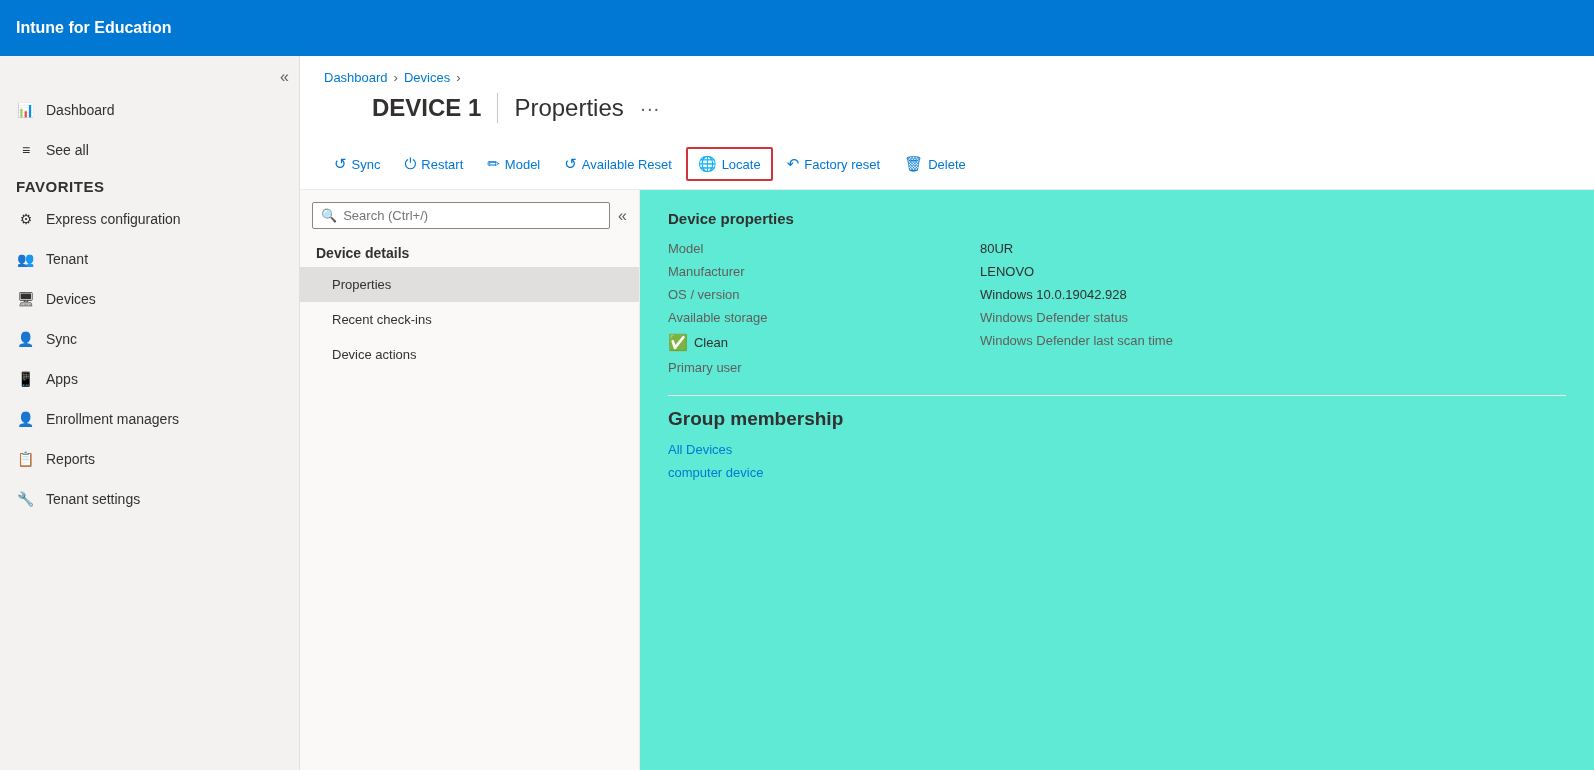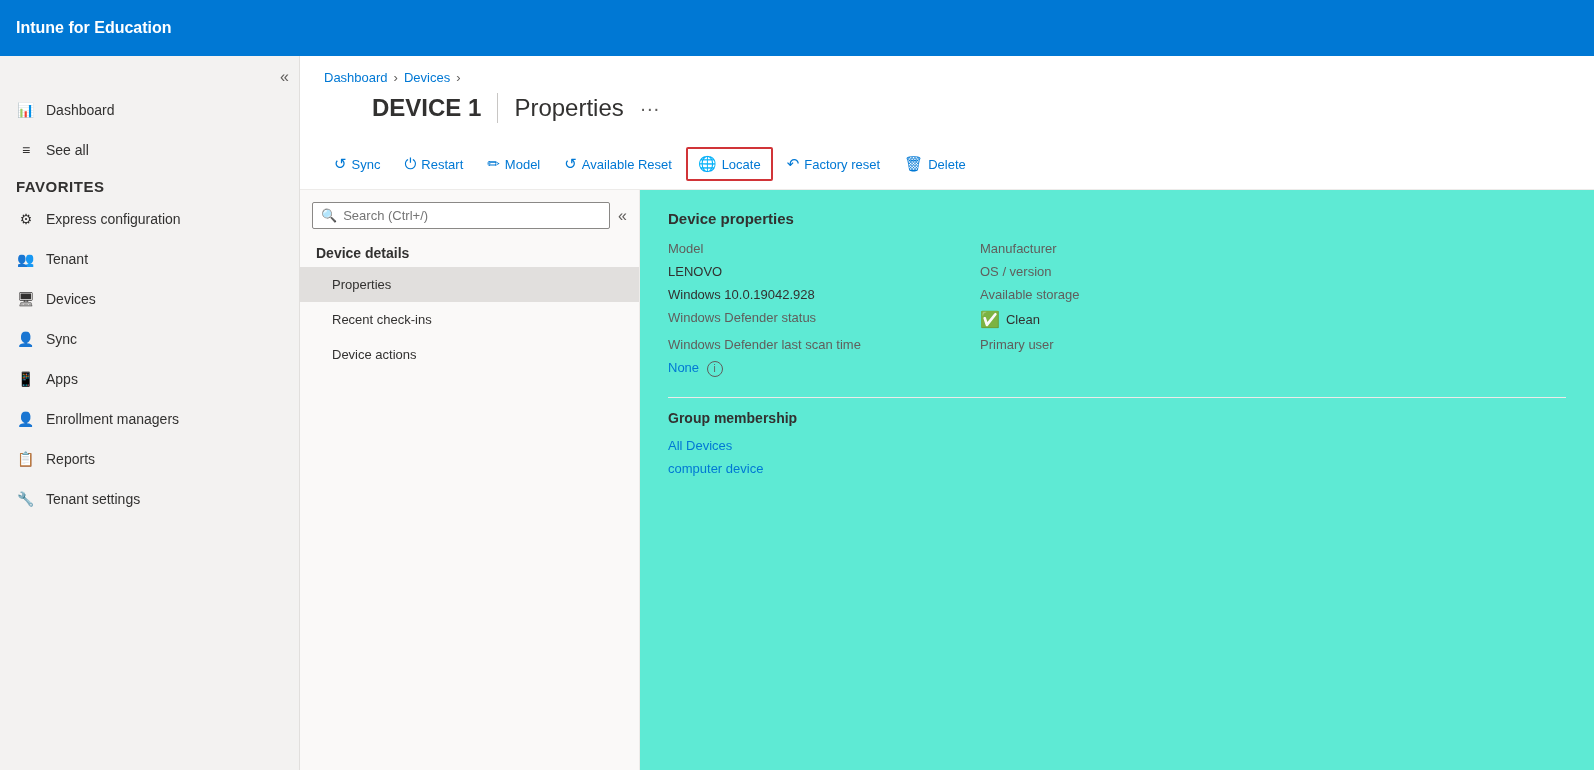--- a/index.html
+++ b/index.html
@@ -295,21 +295,21 @@
       font-size: 16px;
     }
 
     .section-divider {
       border: none;
       border-top: 1px solid #edebe9;
       margin: 12px 0;
     }
 
     .group-section-heading {
-      font-size: 14px;
+      font-size: 19px;
       font-weight: 600;
       color: #323130;
       margin-bottom: 12px;
     }
 
     .group-link {
       display: block;
       color: #0078d4;
       font-size: 13px;
       cursor: pointer;
@@ -450,42 +450,39 @@
         <div class="nav-section-label">Device details</div>
         <div class="nav-item active">Properties</div>
         <div class="nav-item">Recent check-ins</div>
         <div class="nav-item">Device actions</div>
       </div>
 
       <div class="right-panel">
         <div class="section-heading">Device properties</div>
         <div class="property-grid">
           <span class="prop-label">Model</span>
+          <span class="prop-value">80UR</span>
 
           <span class="prop-label">Manufacturer</span>
           <span class="prop-value">LENOVO</span>
 
           <span class="prop-label">OS / version</span>
           <span class="prop-value">Windows 10.0.19042.928</span>
 
           <span class="prop-label">Available storage</span>
 
           <span class="prop-label">Windows Defender status</span>
           <span class="prop-value defender-clean">
             <span class="defender-clean-icon">✅</span>
             <span>Clean</span>
           </span>
 
           <span class="prop-label">Windows Defender last scan time</span>
 
           <span class="prop-label">Primary user</span>
-          <span class="prop-value">
-            <a class="prop-value link">None</a>
-            <span class="info-icon">i</span>
-          </span>
         </div>
 
         <hr class="section-divider">
 
         <div class="group-section-heading">Group membership</div>
         <a class="group-link">All Devices</a>
         <a class="group-link">computer device</a>
       </div>
 
     </div>

